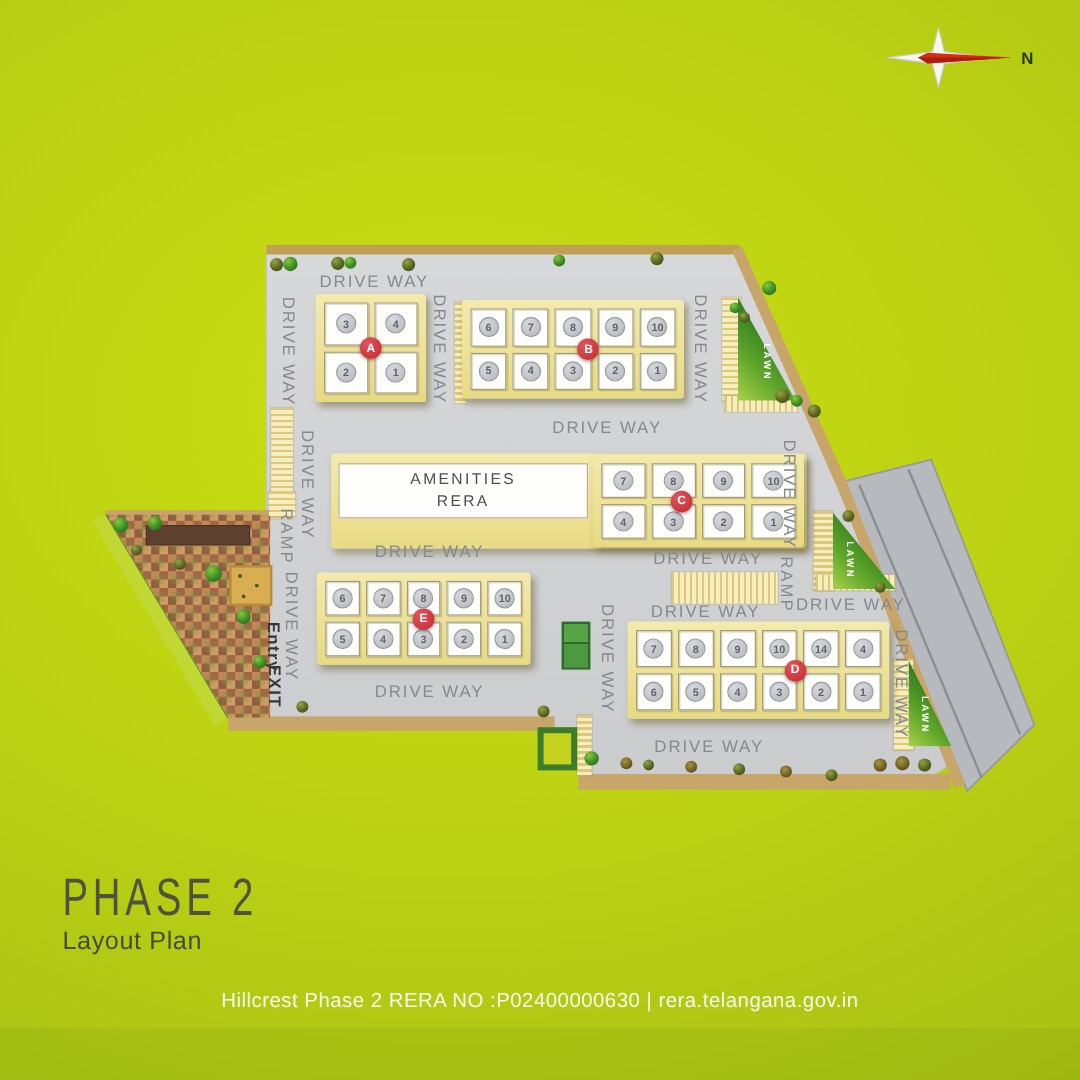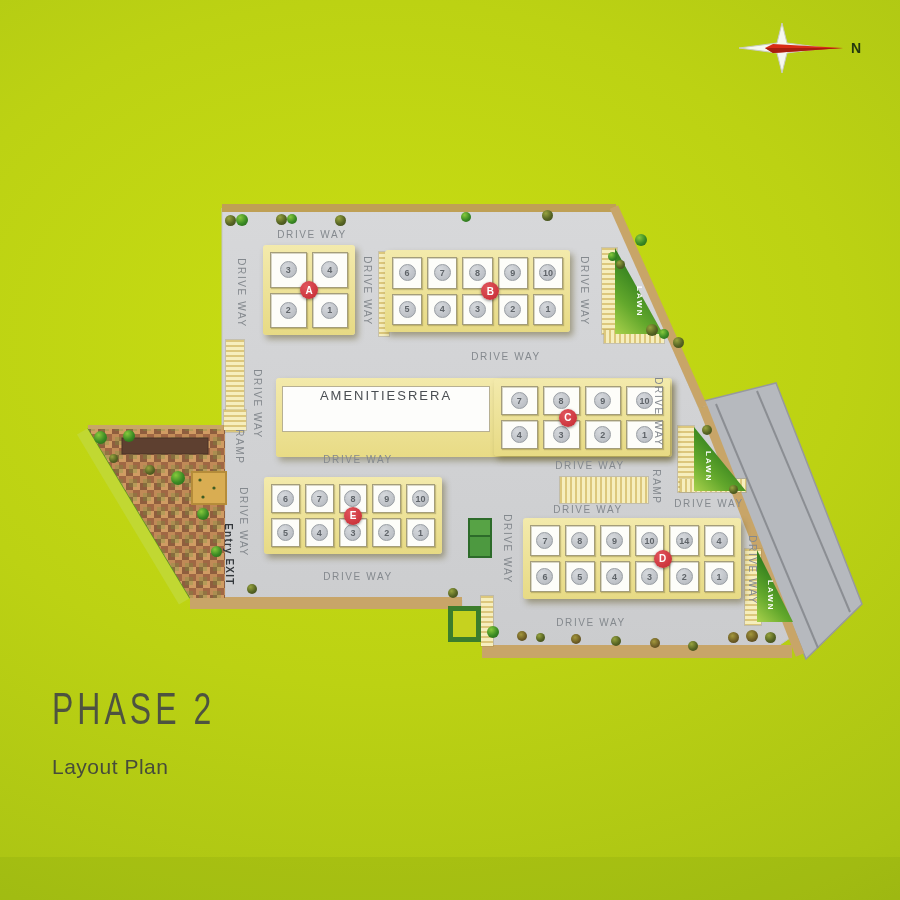--- a/index.html
+++ b/index.html
@@ -10,36 +10,36 @@
   
   .hatch{position:absolute;z-index:2;background:repeating-linear-gradient(180deg,#dcc77c 0 2px,#f6eebd 2px 5px);box-shadow:0 0 0 1px rgba(150,130,60,.25)}
   .hatch.v{background:repeating-linear-gradient(90deg,#dcc77c 0 2px,#f6eebd 2px 5px)}
   
   .lawn-wrap{position:absolute;z-index:2}
   .lawn{position:absolute;inset:0;clip-path:polygon(0 0,100% 100%,0 100%);
     background:linear-gradient(225deg,#15610f 0%,#2f7d1d 35%,#63a82c 70%,#a9d14c 100%)}
   .lawn-label{position:absolute;writing-mode:vertical-rl;color:#ffffff;font-size:8px;font-weight:700;letter-spacing:2px;z-index:3}
   
   .band{position:absolute;z-index:3;background:linear-gradient(180deg,#f3eaac,#e8db85);border-radius:3px;box-shadow:3px 4px 6px rgba(90,80,25,.4)}
-  .amenity-box{position:absolute;background:#fdfdfb;border:1px solid #b7b093;display:flex;justify-content:center;color:#4a4e52;font-size:13px;letter-spacing:2px;line-height:1.45}
+  .amenity-box{position:absolute;background:#fdfdfb;border:1px solid #b7b093;display:flex;flex-direction:column;justify-content:center;text-align:center;color:#4a4e52;font-size:13px;letter-spacing:2px;line-height:1.45}
   .block{position:absolute;z-index:3;background:linear-gradient(180deg,#f3eaac,#e7da84);border-radius:3px;box-shadow:3px 4px 6px rgba(90,80,25,.45);display:grid;grid-template-rows:1fr 1fr;gap:5px;padding:7px;box-sizing:border-box}
   .cell{background:#fdfdf9;border:1px solid #a49d7a;box-shadow:inset 1px 1px 0 rgba(120,110,60,.28),1px 1px 1px rgba(100,90,40,.3);display:flex;align-items:center;justify-content:center;min-width:0}
   .chip{width:15px;height:15px;border-radius:50%;background:radial-gradient(circle at 35% 30%,#d6d9dd,#b3b7bd);border:1px solid #989da3;color:#5f6469;font-size:9px;font-weight:700;display:flex;align-items:center;justify-content:center}
   .badge{position:absolute;width:18px;height:18px;border-radius:50%;background:radial-gradient(circle at 35% 30%,#e0555c,#c42730);color:#fff;font-size:10px;font-weight:700;display:flex;align-items:center;justify-content:center;transform:translate(-50%,-50%);top:50%;box-shadow:0 1px 3px rgba(0,0,0,.45);z-index:4}
   
-  .rlabel{position:absolute;z-index:4;color:#84898e;font-size:10px;font-weight:500;letter-spacing:1.6px;white-space:nowrap;transform:translate(-50%,-50%)}
+  .rlabel{position:absolute;z-index:4;color:#84898e;font-size:14px;font-weight:500;letter-spacing:1.6px;white-space:nowrap;transform:translate(-50%,-50%)}
   .rlabel.v{writing-mode:vertical-rl;transform:translate(-50%,-50%)}
   .rlabel.dark{color:#33373b;font-weight:700;letter-spacing:1.2px}
   .tree{position:absolute;border-radius:50%;z-index:5}
   .gsq1{position:absolute;z-index:3;left:468px;top:518px;width:20px;height:36px;background:linear-gradient(180deg,#57a345 0 15px,#2d6b2a 15px 17px,#4d9940 17px);border:2px solid #2d6b2a}
   .gsq2{position:absolute;z-index:3;left:448px;top:606px;width:33px;height:36px;background:#c6d21f;border:5px solid #3c7d2c;box-sizing:border-box}
   .watermark{position:absolute;z-index:6;left:330px;top:414px;font-family:"DejaVu Sans",sans-serif;font-size:82px;font-weight:700;letter-spacing:1px;color:rgba(255,255,255,.48);text-shadow:0 0 8px rgba(255,255,255,.25)}
-  #title{position:absolute;z-index:7;left:52px;top:684px}
+  #title{position:absolute;z-index:7;left:52px;top:724px}
   #phase-heading{font-size:40px;font-weight:300;color:#4e5340;letter-spacing:5px;transform:scaleX(.8) scaleY(1.1);transform-origin:left top;white-space:nowrap}
-  #phase-sub{font-size:21px;color:#474c3a;margin-top:26px;letter-spacing:.5px}
+  #phase-sub{font-size:21px;color:#474c3a;margin-top:4px;letter-spacing:.5px}
   #footer{position:absolute;z-index:7;left:0;top:824px;width:900px;text-align:center;color:#f8faee;font-size:17px;letter-spacing:.4px}
   #bottom-band{position:absolute;z-index:0;left:0;top:857px;width:900px;height:43px;background:rgba(45,85,0,.07)}
   #compass{position:absolute;z-index:7;left:727px;top:15px}
 </style>
 </head>
 <body>
 
 <div id="canvas">
   <div id="bottom-band"></div>
 
@@ -97,20 +97,21 @@
     <polygon points="46,29 116,33 46,38 38,33" fill="#d92c17"></polygon>
     <polygon points="46,33 116,33 46,38 38,33" fill="#a81f10"></polygon>
     <text x="124" y="38" font-size="14" font-weight="bold" fill="#24390f" font-family="Liberation Sans, sans-serif">N</text>
   </svg>
 
   <div id="title">
     <div id="phase-heading">PHASE 2</div>
     <div id="phase-sub">Layout Plan</div>
   </div>
 
+  <div id="footer">Hillcrest Phase 2 RERA NO :P02400000630 | rera.telangana.gov.in</div>
 <div class="hatch" style="left: 226px; top: 340px; width: 18px; height: 92px;"></div>
     <div class="hatch" style="left: 379px; top: 252px; width: 10px; height: 84px;"></div>
     <div class="hatch" style="left: 602px; top: 248px; width: 15px; height: 86px;"></div>
     <div class="hatch v" style="left: 604px; top: 330px; width: 60px; height: 13px;"></div>
     <div class="hatch v" style="left: 560px; top: 477px; width: 88px; height: 26px;"></div>
     <div class="hatch" style="left: 678px; top: 426px; width: 16px; height: 66px;"></div>
     <div class="hatch v" style="left: 680px; top: 479px; width: 66px; height: 13px;"></div>
     <div class="hatch" style="left: 745px; top: 549px; width: 16px; height: 76px;"></div>
     <div class="hatch" style="left: 224px; top: 410px; width: 22px; height: 20px;"></div>
     <div class="hatch" style="left: 481px; top: 596px; width: 12px; height: 50px;"></div>

